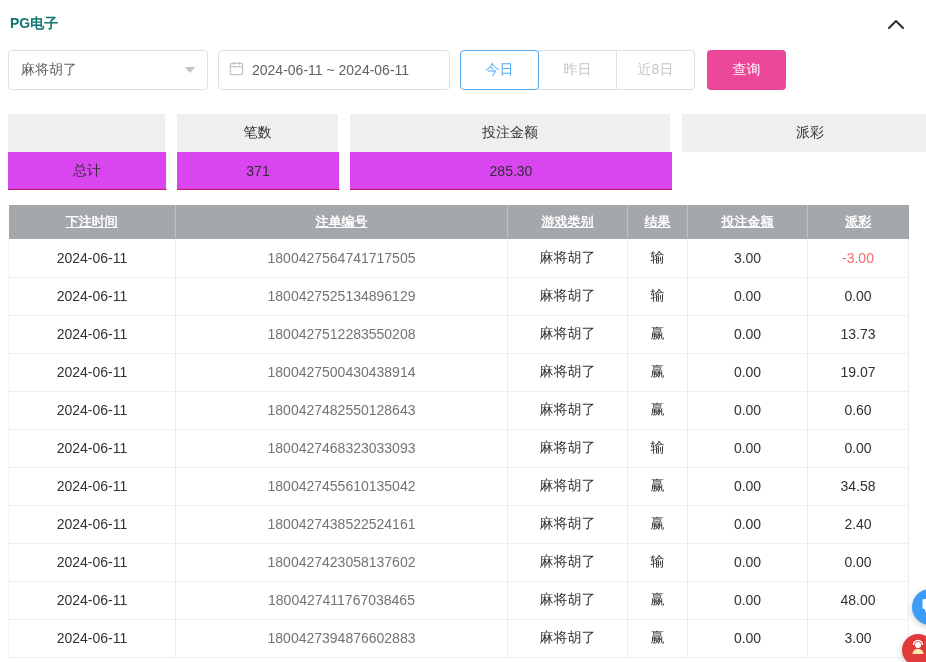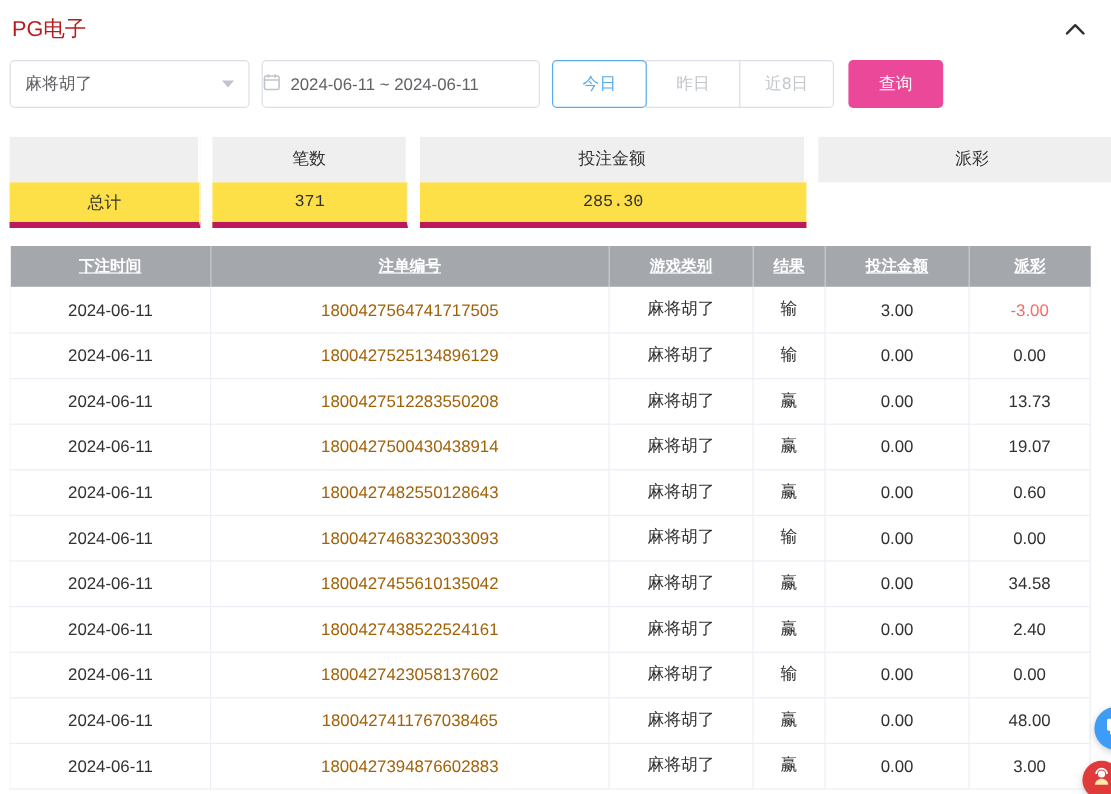--- a/index.html
+++ b/index.html
@@ -10,37 +10,37 @@
     overflow: hidden;
     position: relative;
   }
   .page { padding: 10px 18px 0 8px; }
 
   
   .panel-header {
     display: flex; justify-content: space-between; align-items: center;
     padding: 2px 2px 0 2px; height: 26px; margin-bottom: 14px;
   }
-  .panel-title { font-size: 18px; font-weight: normal; color: #b91c1c; }
+  .panel-title { font-size: 14px; font-weight: bold; color: #0f766e; }
   .collapse-btn { cursor: pointer; display: flex; align-items: center; padding: 2px; background: none; border: none; }
 
   
   .filters { display: flex; align-items: center; margin-bottom: 24px; }
   .select-box {
     width: 200px; height: 40px; border: 1px solid #dcdfe6; border-radius: 4px;
     display: flex; align-items: center; justify-content: space-between;
     padding: 0 12px; color: #606266; font-size: 14px; background: #fff; cursor: pointer;
   }
   .caret-down {
     width: 0; height: 0; border-left: 5px solid transparent; border-right: 5px solid transparent;
     border-top: 6px solid #c0c4cc;
   }
   .date-picker {
     width: 232px; height: 40px; border: 1px solid #dcdfe6; border-radius: 4px;
-    display: flex; align-items: center; gap: 8px; padding: 0 0;
+    display: flex; align-items: center; gap: 8px; padding: 0 10px;
     color: #606266; font-size: 14px; margin-left: 10px; background: #fff; cursor: pointer;
   }
   .btn-group { display: flex; margin-left: 10px; }
   .qbtn {
     width: 79px; height: 40px; background: #fff; border: 1px solid #dcdfe6;
     color: #c3c7cc; font-size: 14px; cursor: pointer; margin-left: -1px;
     font-family: "Liberation Sans", sans-serif;
   }
   .qbtn:first-child { border-radius: 4px 0 0 4px; margin-left: 0; }
   .qbtn:last-child { border-radius: 0 4px 4px 0; }
@@ -52,37 +52,37 @@
   }
 
   
   .summary { width: 900px; margin-bottom: 15px; font-size: 14px; }
   .summary-grid { display: grid; grid-template-columns: 159px 163px 322px 256px; gap: 10px; }
   .summary-grid .cell {
     height: 38px; display: flex; align-items: center; justify-content: center; color: #303133;
   }
   .summary-head .cell { background: #efefef; border-right: 2px solid #ffffff; }
   .summary-head .cell:last-child { border-right: none; }
-  .summary-body .cell { background: #fde047; border-bottom: 5px solid #be185d; border-right: 1px solid #f2f4f7; font-family: Liberation Mono, monospace; }
+  .summary-body .cell { background: #d946ef; border-bottom: 1px solid #be185d; border-right: 1px solid #f2f4f7; }
   .summary-body .cell:last-child { border-right: none; }
 
   
   .bet-table { width: 900px; border-collapse: collapse; font-size: 14px; table-layout: fixed; }
   .bet-table thead th {
     background: #a4a7ac; color: #ffffff; font-weight: bold; height: 34px;
     font-size: 13px; border-right: 1px solid rgba(255,255,255,0.28); text-align: center; text-decoration: underline;
   }
   .bet-table thead th:last-child { border-right: none; }
   .bet-table tbody td {
     height: 38px; text-align: center; color: #303133; background: #fff;
     border-bottom: 1px solid #ebeef5; border-right: 1px solid #ebeef5;
     overflow: hidden; white-space: nowrap;
   }
   .bet-table tbody td:first-child { border-left: 1px solid #f5f7fa; }
-  .bet-table tbody td:nth-child(2) { color: #a16207; text-align: center; }
+  .bet-table tbody td:nth-child(2) { color: #737373; text-align: center; }
   .bet-table tbody td.neg { color: #f56c6c; }
 
   
   .float-chat {
     position: absolute; top: 589px; right: -22px; width: 36px; height: 36px;
     border-radius: 50%; background: #3d9df6; cursor: pointer;
     display: flex; align-items: center; justify-content: center;
     box-shadow: 0 2px 6px rgba(0,0,0,0.2);
   }
   .float-service {

